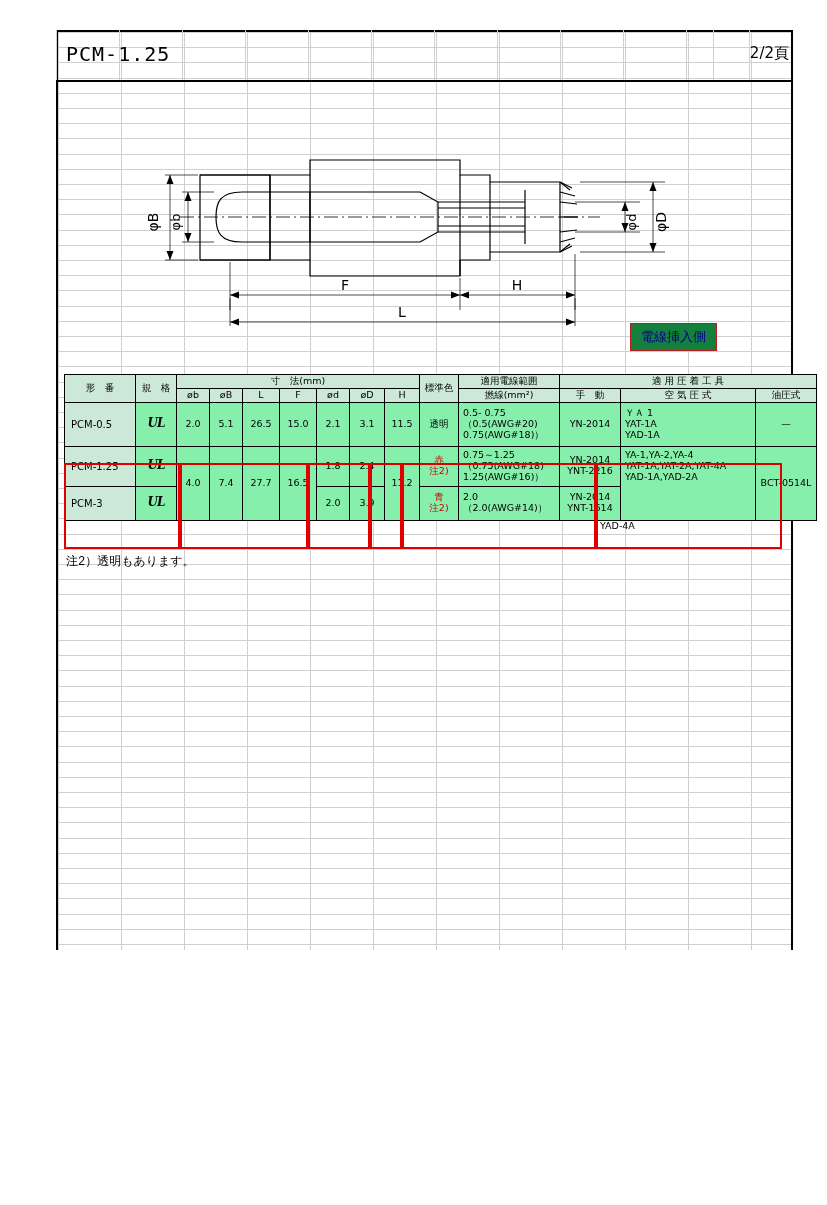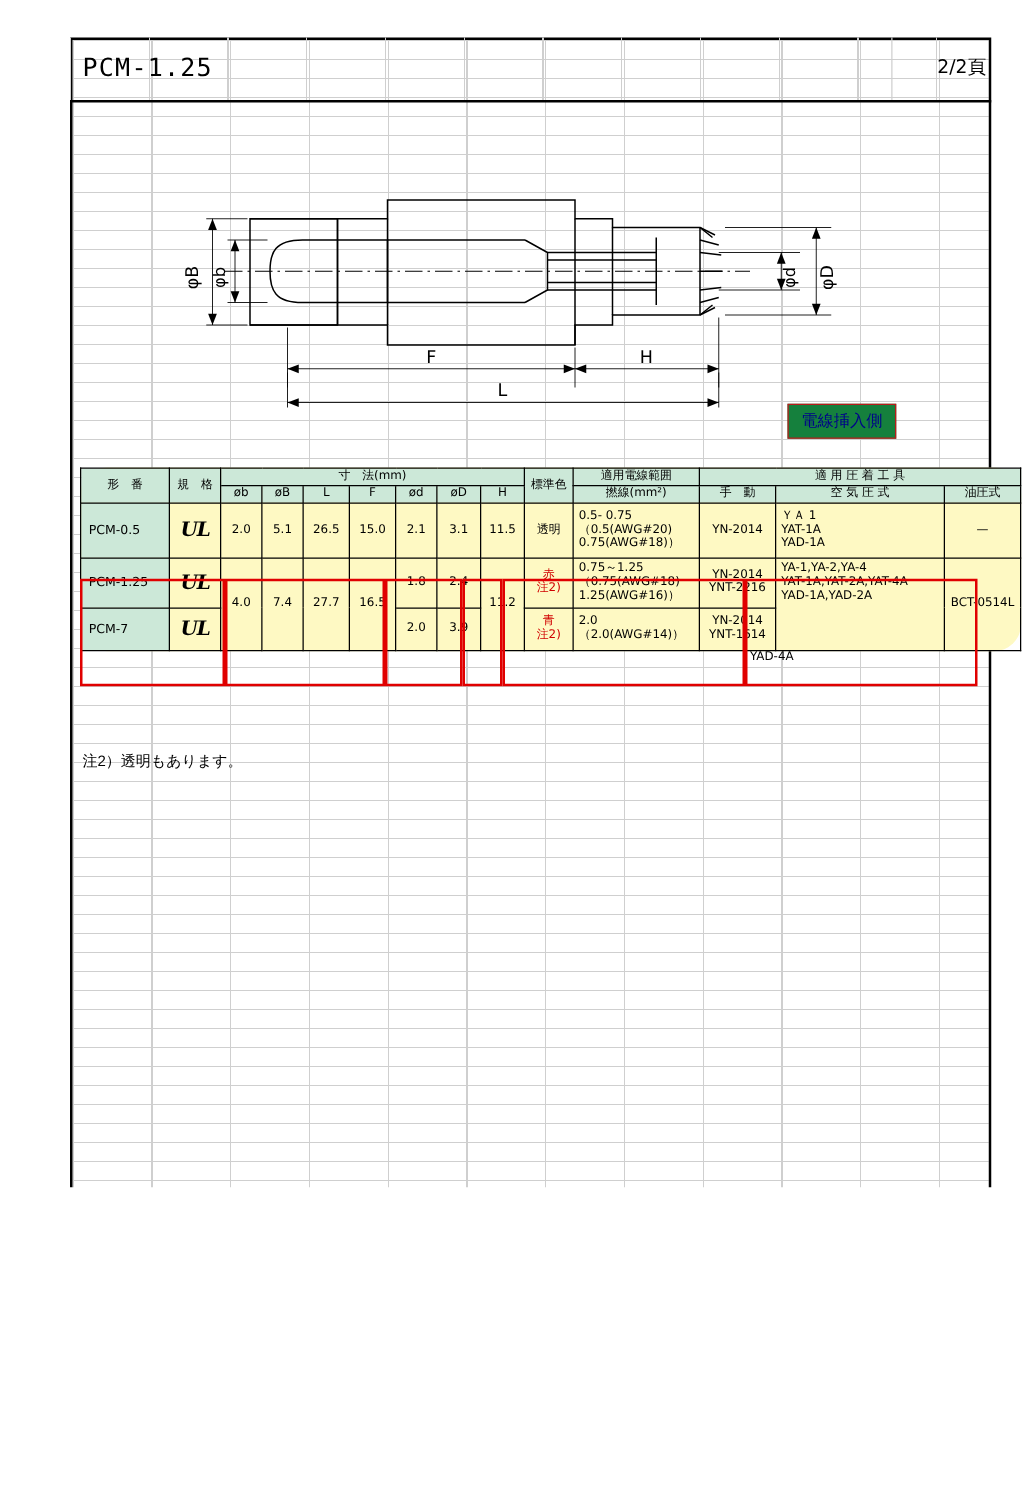--- a/index.html
+++ b/index.html
@@ -103,22 +103,21 @@
   }
 
   
   .spec {
     position: absolute;
     left: 64px;
     top: 374px;
     border-collapse: collapse;
     font-size: 9.5px;
     font-family: "DejaVu Sans", sans-serif;
-    background: #fef9c3;
-    border-radius: 22px;
+    background: #86efac;
   }
   .spec th, .spec td {
     border: 1px solid #000;
     padding: 1px 2px;
     text-align: center;
     vertical-align: middle;
     line-height: 1.15;
   }
   .spec th {
     background: #cce8d8;
@@ -131,31 +130,30 @@
   .spec td.model {
     background: #cce8d8;
     text-align: left;
     padding-left: 6px;
     font-size: 10px;
   }
   .ul-mark {
     font-family: "DejaVu Serif", serif;
     font-weight: bold;
     font-style: italic;
-    font-size: 16px;
+    font-size: 12px;
     letter-spacing: -1px;
   }
   .red-note { color: #d00000; }
   .footnote {
     position: absolute;
     left: 66px;
     top: 553px;
     font-size: 12px;
-    font-family: Liberation Sans, sans-serif;
-    margin-top: 48px;
+    font-family: Liberation Mono, monospace;
   }
   
   .hl {
     position: absolute;
     border: 2px solid #e00000;
     box-sizing: border-box;
     pointer-events: none;
   }
 </style>
 </head>
@@ -336,21 +334,21 @@
         <td style="white-space:pre-line">YN-2014
 YNT-2216</td>
         <td class="left" rowspan="2" style="white-space:pre-line;vertical-align:top;padding-top:3px"><span>YA-1,YA-2,YA-4
 YAT-1A,YAT-2A,YAT-4A
 YAD-1A,YAD-2A</span>
 </td>
         <td rowspan="2">BCT-0514L</td>
       </tr>
 
       <tr style="height:34px">
-        <td class="model">PCM-7</td>
+        <td class="model">PCM-3</td>
         <td><span class="ul-mark">UL</span></td>
         <td>2.0</td>
         <td>3.9</td>
         <td>
           <span class="red-note">青</span><br>
           <span class="red-note">注2)</span>
         </td>
         <td class="left" style="white-space:pre-line">2.0
 （2.0(AWG#14)）</td>
         <td style="white-space:pre-line">YN-2014

